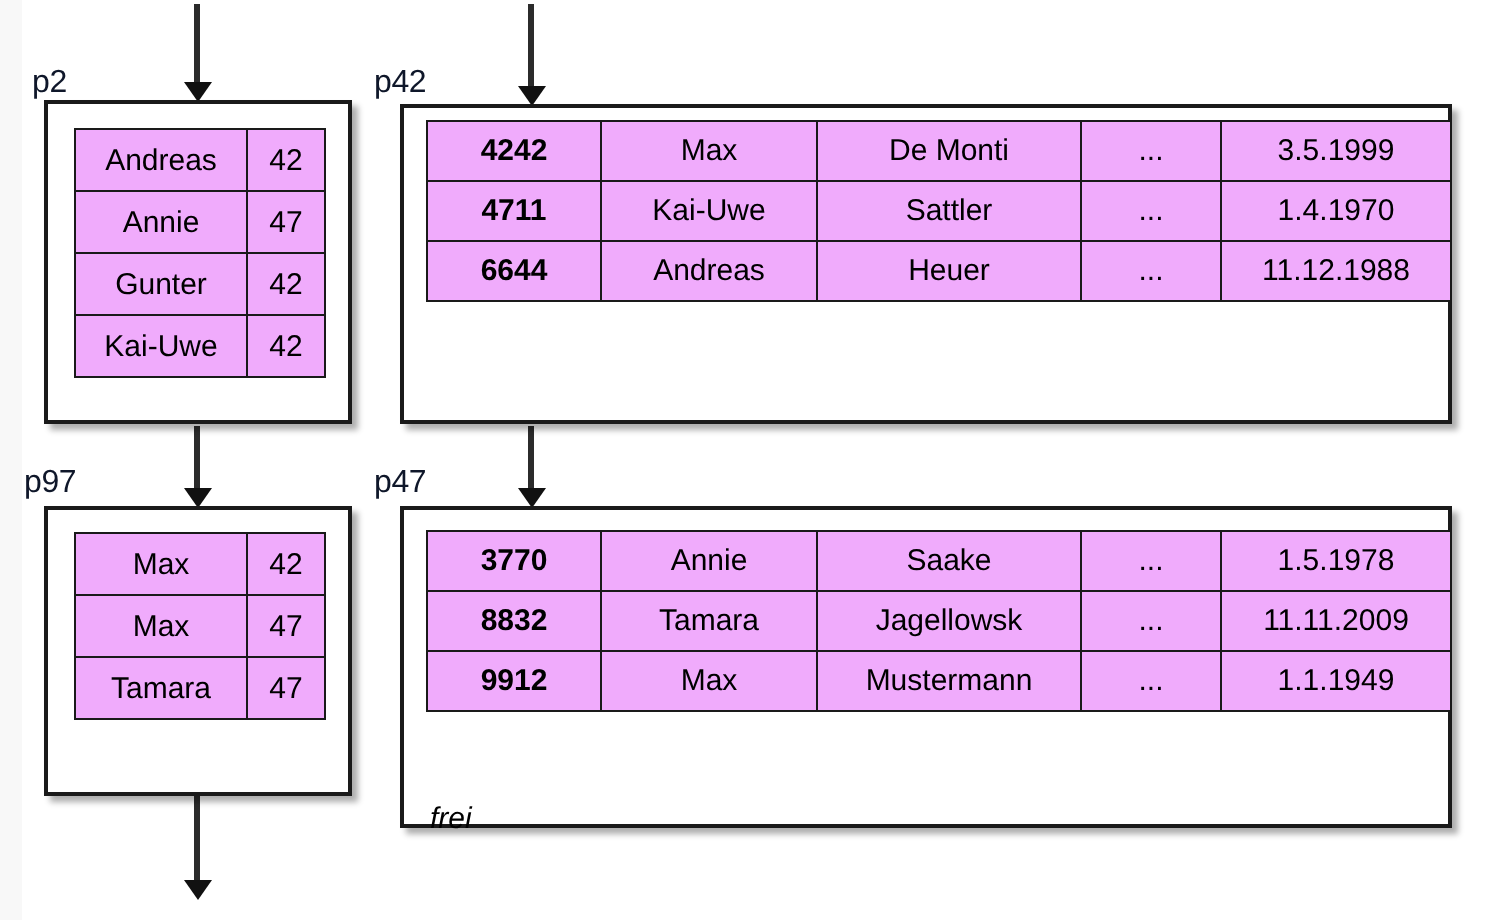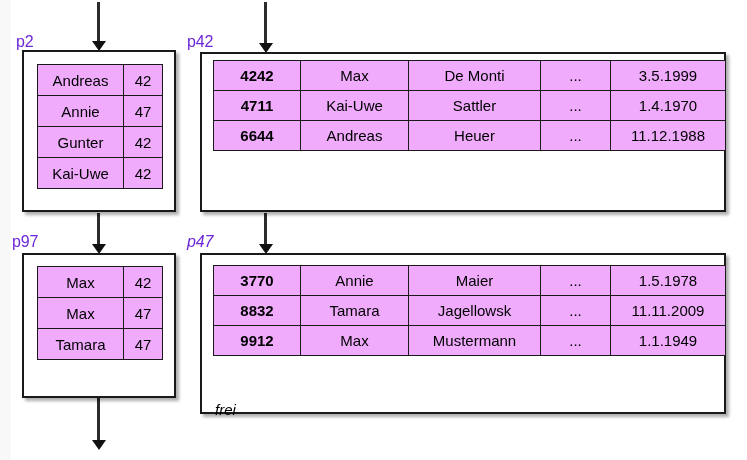--- a/index.html
+++ b/index.html
@@ -31,21 +31,21 @@
     border: 2px solid #1a1a1a;
     box-shadow: 3px 3px 3px rgba(0,0,0,0.32);
     box-sizing: border-box;
   }
 
   .page-label {
     position: absolute;
     font-size: 16px;
     line-height: 16px;
     letter-spacing: -0.2px;
-    color: #6d28d9;
+    color: #0f172a;
     white-space: nowrap;
   }
 
   
   .tbl {
     position: absolute;
     border-collapse: collapse;
     table-layout: fixed;
     background: #f0abfc;
   }
@@ -172,28 +172,28 @@
       <td class="c-name">Max</td>
       <td class="c-key">47</td>
     </tr>
     <tr>
       <td class="c-name">Tamara</td>
       <td class="c-key">47</td>
     </tr>
   </tbody>
 </table>
 
-<div class="page-label" style="left:187px; top:234px;font-style:italic;">p47</div>
+<div class="page-label" style="left:187px; top:234px;">p47</div>
 <div class="page-box" style="left:200px; top:253px; width:526px; height:161px;"></div>
 <table class="tbl data" style="left:213px; top:265px;">
   <tbody>
     <tr>
       <td class="d1">3770</td>
       <td class="d2">Annie</td>
-      <td class="d3">Maier</td>
+      <td class="d3">Saake</td>
       <td class="d4">...</td>
       <td class="d5">1.5.1978</td>
     </tr>
     <tr>
       <td class="d1">8832</td>
       <td class="d2">Tamara</td>
       <td class="d3">Jagellowsk</td>
       <td class="d4">...</td>
       <td class="d5">11.11.2009</td>
     </tr>

